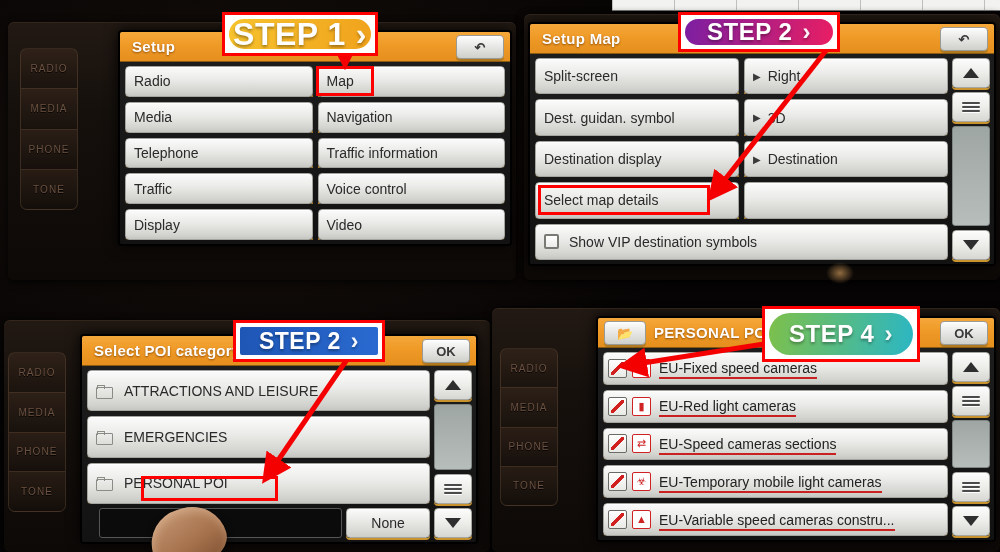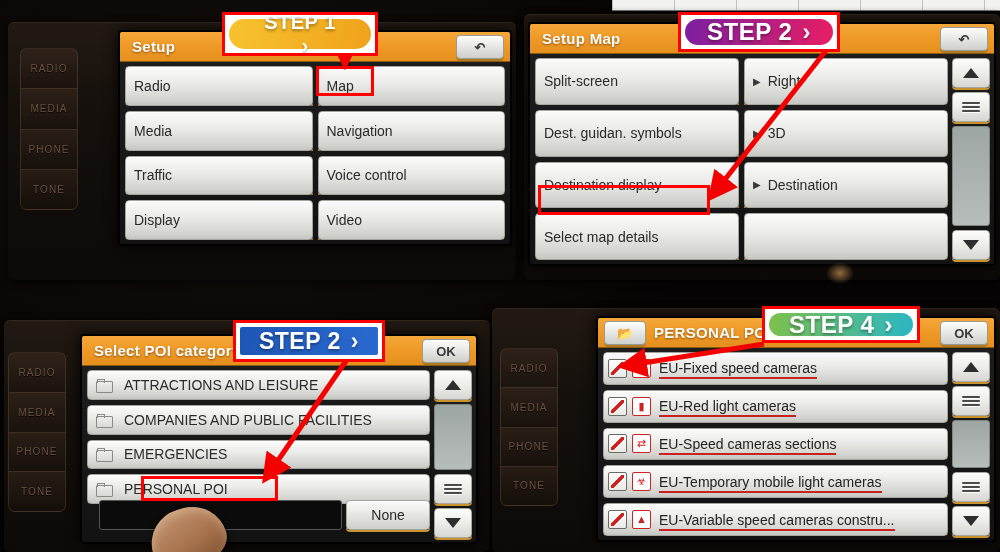--- a/index.html
+++ b/index.html
@@ -133,21 +133,21 @@
   .sb-track{ flex:1; background:linear-gradient(180deg,#9ea6a4,#b7bdbb);
              border:1px solid #7f8785; border-radius:3px; }
   .arrow{ width:0;height:0;border-left:8px solid transparent;border-right:8px solid transparent;}
   .arrow.up{ border-bottom:10px solid #2e2e2e; }
   .arrow.dn{ border-top:10px solid #2e2e2e; }
   .grip{ width:18px; }
   .grip i{ display:block; height:2px; background:#4a4a4a; margin:2px 0; border-radius:1px;
            box-shadow:0 1px 0 #fff; }
 
   
-  .botbar{ position:absolute; left:5px; right:46px; bottom:12px; height:30px; display:flex;padding-left:12px; }
+  .botbar{ position:absolute; left:5px; right:46px; bottom:4px; height:30px; display:flex;padding-left:12px; }
   .botbar .inputbox{
     flex:1; background:#0b0b0b; border:1px solid #555; border-radius:3px;
   }
   .botbar .nonebtn{
     width:84px; margin-left:4px;
     background:linear-gradient(180deg,#fbfbfb,#e3e3e0 55%,#cecec9);
     border:1px solid #a5a5a0; border-radius:4px;
     box-shadow:0 2px 0 #c8922f, inset 0 1px 0 #fff;
     display:flex;align-items:center;justify-content:center;
     font-size:14px; color:#2a2a2a;
@@ -250,20 +250,24 @@
       <div class="rowlist" style="right:5px;">
         <div class="lrow">
           <div class="cell">Radio</div>
           <div class="cell">Map</div>
         </div>
         <div class="lrow">
           <div class="cell">Media</div>
           <div class="cell">Navigation</div>
         </div>
         <div class="lrow">
+          <div class="cell">Telephone</div>
+          <div class="cell">Traffic information</div>
+        </div>
+        <div class="lrow">
           <div class="cell">Traffic</div>
           <div class="cell">Voice control</div>
         </div>
         <div class="lrow">
           <div class="cell">Display</div>
           <div class="cell">Video</div>
         </div>
       </div>
     </div>
   </div>
@@ -279,36 +283,42 @@
     <div class="body">
       <div class="rowlist">
         <div class="lrow">
           <div class="cell">Split-screen</div>
           <div class="cell">
             <span class="tri">▶</span>
             <span>Right</span>
           </div>
         </div>
         <div class="lrow">
-          <div class="cell">Dest. guidan. symbols</div>
+          <div class="cell">Dest. guidan. symbol</div>
           <div class="cell">
             <span class="tri">▶</span>
             <span>3D</span>
           </div>
         </div>
         <div class="lrow">
           <div class="cell">Destination display</div>
           <div class="cell">
             <span class="tri">▶</span>
             <span>Destination</span>
           </div>
         </div>
         <div class="lrow">
           <div class="cell">Select map details</div>
           <div class="cell empty"></div>
+        </div>
+        <div class="lrow">
+          <div class="cell">
+            <span class="vipchk"></span>
+            <span>Show VIP destination symbols</span>
+          </div>
         </div>
       </div>
       <div class="sbar">
         <div class="sb-btn">
           <div class="arrow up"></div>
         </div>
         <div class="sb-handle">
           <div class="grip">
               <i></i>
               <i></i>
@@ -338,26 +348,20 @@
     <div class="titlebar">
       <div class="ttl">Select POI category</div>
       <div class="tb-btn">OK</div>
     </div>
     <div class="body">
       <div class="rowlist" style="bottom:38px;">
         <div class="lrow">
           <div class="cell">
             <span class="folder"></span>
             <span>ATTRACTIONS AND LEISURE</span>
-          </div>
-        </div>
-        <div class="lrow">
-          <div class="cell">
-            <span class="folder"></span>
-            <span>COMPANIES AND PUBLIC FACILITIES</span>
           </div>
         </div>
         <div class="lrow">
           <div class="cell">
             <span class="folder"></span>
             <span>EMERGENCIES</span>
           </div>
         </div>
         <div class="lrow">
           <div class="cell">
@@ -480,40 +484,40 @@
     <line x1="345" y1="44" x2="345" y2="62" stroke="#f50000" stroke-width="6" marker-end="url(#ah)"></line>
 
     <line x1="828" y1="48" x2="712" y2="196" stroke="#f50000" stroke-width="5" marker-end="url(#ah)"></line>
 
     <line x1="348" y1="358" x2="266" y2="478" stroke="#f50000" stroke-width="5" marker-end="url(#ah)"></line>
 
     <line x1="764" y1="344" x2="624" y2="366" stroke="#f50000" stroke-width="5" marker-end="url(#ah)"></line>
   </svg>
 
   <div class="stepbadge" style="left:222px; top:12px; width:156px; height:44px;">
-    <div class="pill" id="pill1" style="font-size: 20px; background: linear-gradient(100deg, rgb(247, 195, 46) 0%, rgb(240, 162, 28) 100%); flex-direction: column;">
+    <div class="pill" id="pill1" style="font-size: 32px; background: linear-gradient(100deg, rgb(247, 195, 46) 0%, rgb(240, 162, 28) 100%);">
       <span>STEP 1</span>
       <span class="chev">›</span>
     </div>
   </div>
 
   <div class="stepbadge" style="left:678px; top:12px; width:162px; height:40px;">
     <div class="pill" id="pill2" style="font-size: 24px; background: linear-gradient(100deg, rgb(123, 31, 162) 0%, rgb(233, 30, 99) 100%);">
       <span>STEP 2</span>
       <span class="chev">›</span>
     </div>
   </div>
 
   <div class="stepbadge" style="left:233px; top:320px; width:152px; height:42px;">
     <div class="pill" id="pill3" style="font-size: 23px; border-radius: 2px; background: linear-gradient(100deg, rgb(30, 86, 181) 0%, rgb(42, 106, 208) 100%);">
       <span>STEP 2</span>
       <span class="chev">›</span>
     </div>
   </div>
 
-  <div class="stepbadge" style="left:762px; top:306px; width:158px; height:37px;">
+  <div class="stepbadge" style="left:762px; top:306px; width:158px; height:56px;">
     <div class="pill" id="pill4" style="font-size: 24px; background: linear-gradient(100deg, rgb(126, 192, 74) 0%, rgb(43, 182, 196) 100%);">
       <span>STEP 4</span>
       <span class="chev">›</span>
     </div>
   </div>
 
 </div>
 
 </body></html>

